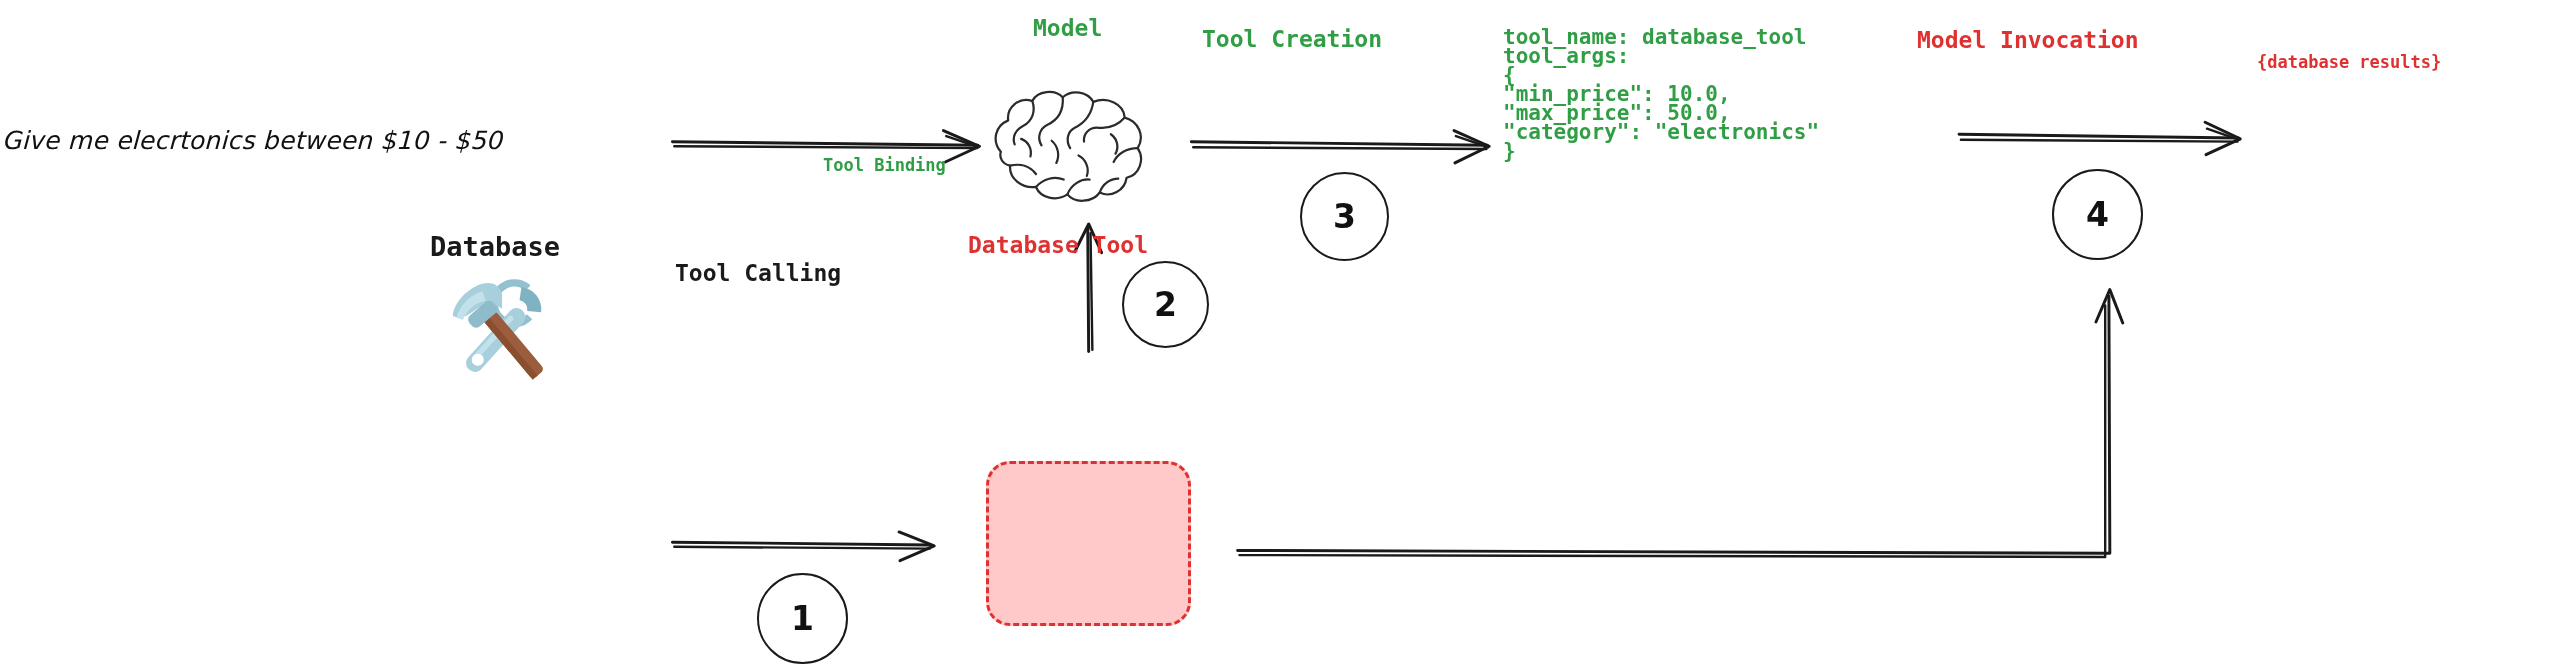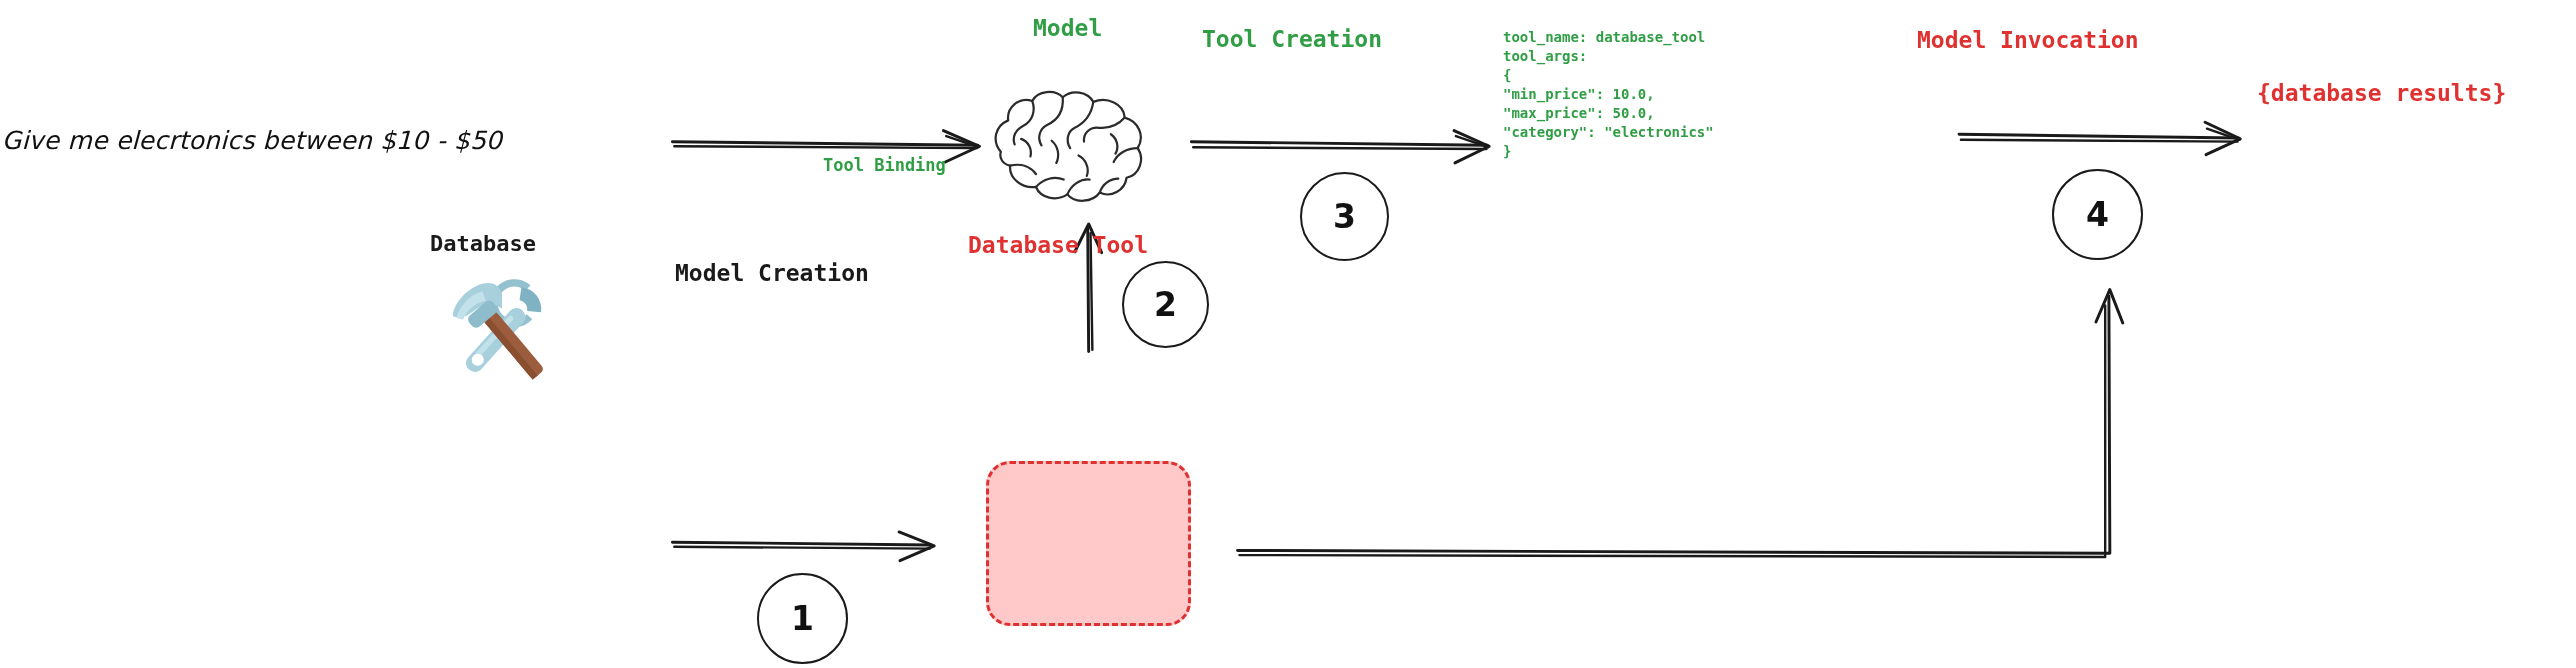--- a/index.html
+++ b/index.html
@@ -43,32 +43,32 @@
     font-weight: 500;
     letter-spacing: 0.2px;
     color: #111111;
     transform: skewX(-4deg);
   }
 
   #model-label   { left: 1033px; top: 17px;  font-size: 23px; }
   #toolcalling-label { left: 1202px; top: 28px; font-size: 23px; }
   #toolbinding-label { left: 823px;  top: 157px; font-size: 17px; }
   #toolinvocation-label { left: 1917px; top: 29px; font-size: 23px; }
-  #dbresults-label { left: 2257px; top: 82px; font-size: 23px; }
-  #database-label { left: 430px; top: 233px; font-size: 22px; color:#1a1a1a; }
+  #dbresults-label { left: 2257px; top: 54px; font-size: 17px; }
+  #database-label { left: 430px; top: 233px; font-size: 27px; color:#1a1a1a; }
   #toolcreation-label { left: 675px; top: 262px; font-size: 23px; color:#1a1a1a; }
   #dbtool-label { left: 968px; top: 234px; font-size: 23px; }
 
   #json-block {
     position: absolute;
     left: 1503px;
     top: 28px;
     font-family: "DejaVu Sans Mono", monospace;
     font-weight: bold;
-    font-size: 14px;
+    font-size: 21px;
     line-height: 19px;
     color: #2f9e44;
     white-space: pre;
   }
 
   .toolbox {
     position: absolute;
     left: 986px;
     top: 461px;
     width: 205px;
@@ -212,21 +212,21 @@
 <div class="lbl mono green" id="toolcalling-label">Tool Creation</div>
 
 <div class="lbl mono green" id="toolbinding-label">Tool Binding</div>
 
 <div class="lbl mono red" id="toolinvocation-label">Model Invocation</div>
 
 <div class="lbl mono red" id="dbresults-label">{database results}</div>
 
 <div class="lbl mono black" id="database-label">Database</div>
 
-<div class="lbl mono black" id="toolcreation-label">Model Creation</div>
+<div class="lbl mono black" id="toolcreation-label">Tool Calling</div>
 
 <div class="lbl mono red" id="dbtool-label">Database Tool</div>
 
 <div id="json-block">tool_name: database_tool
 tool_args:
 {
 "min_price": 10.0,
 "max_price": 50.0,
 "category": "electronics"
 }</div>

